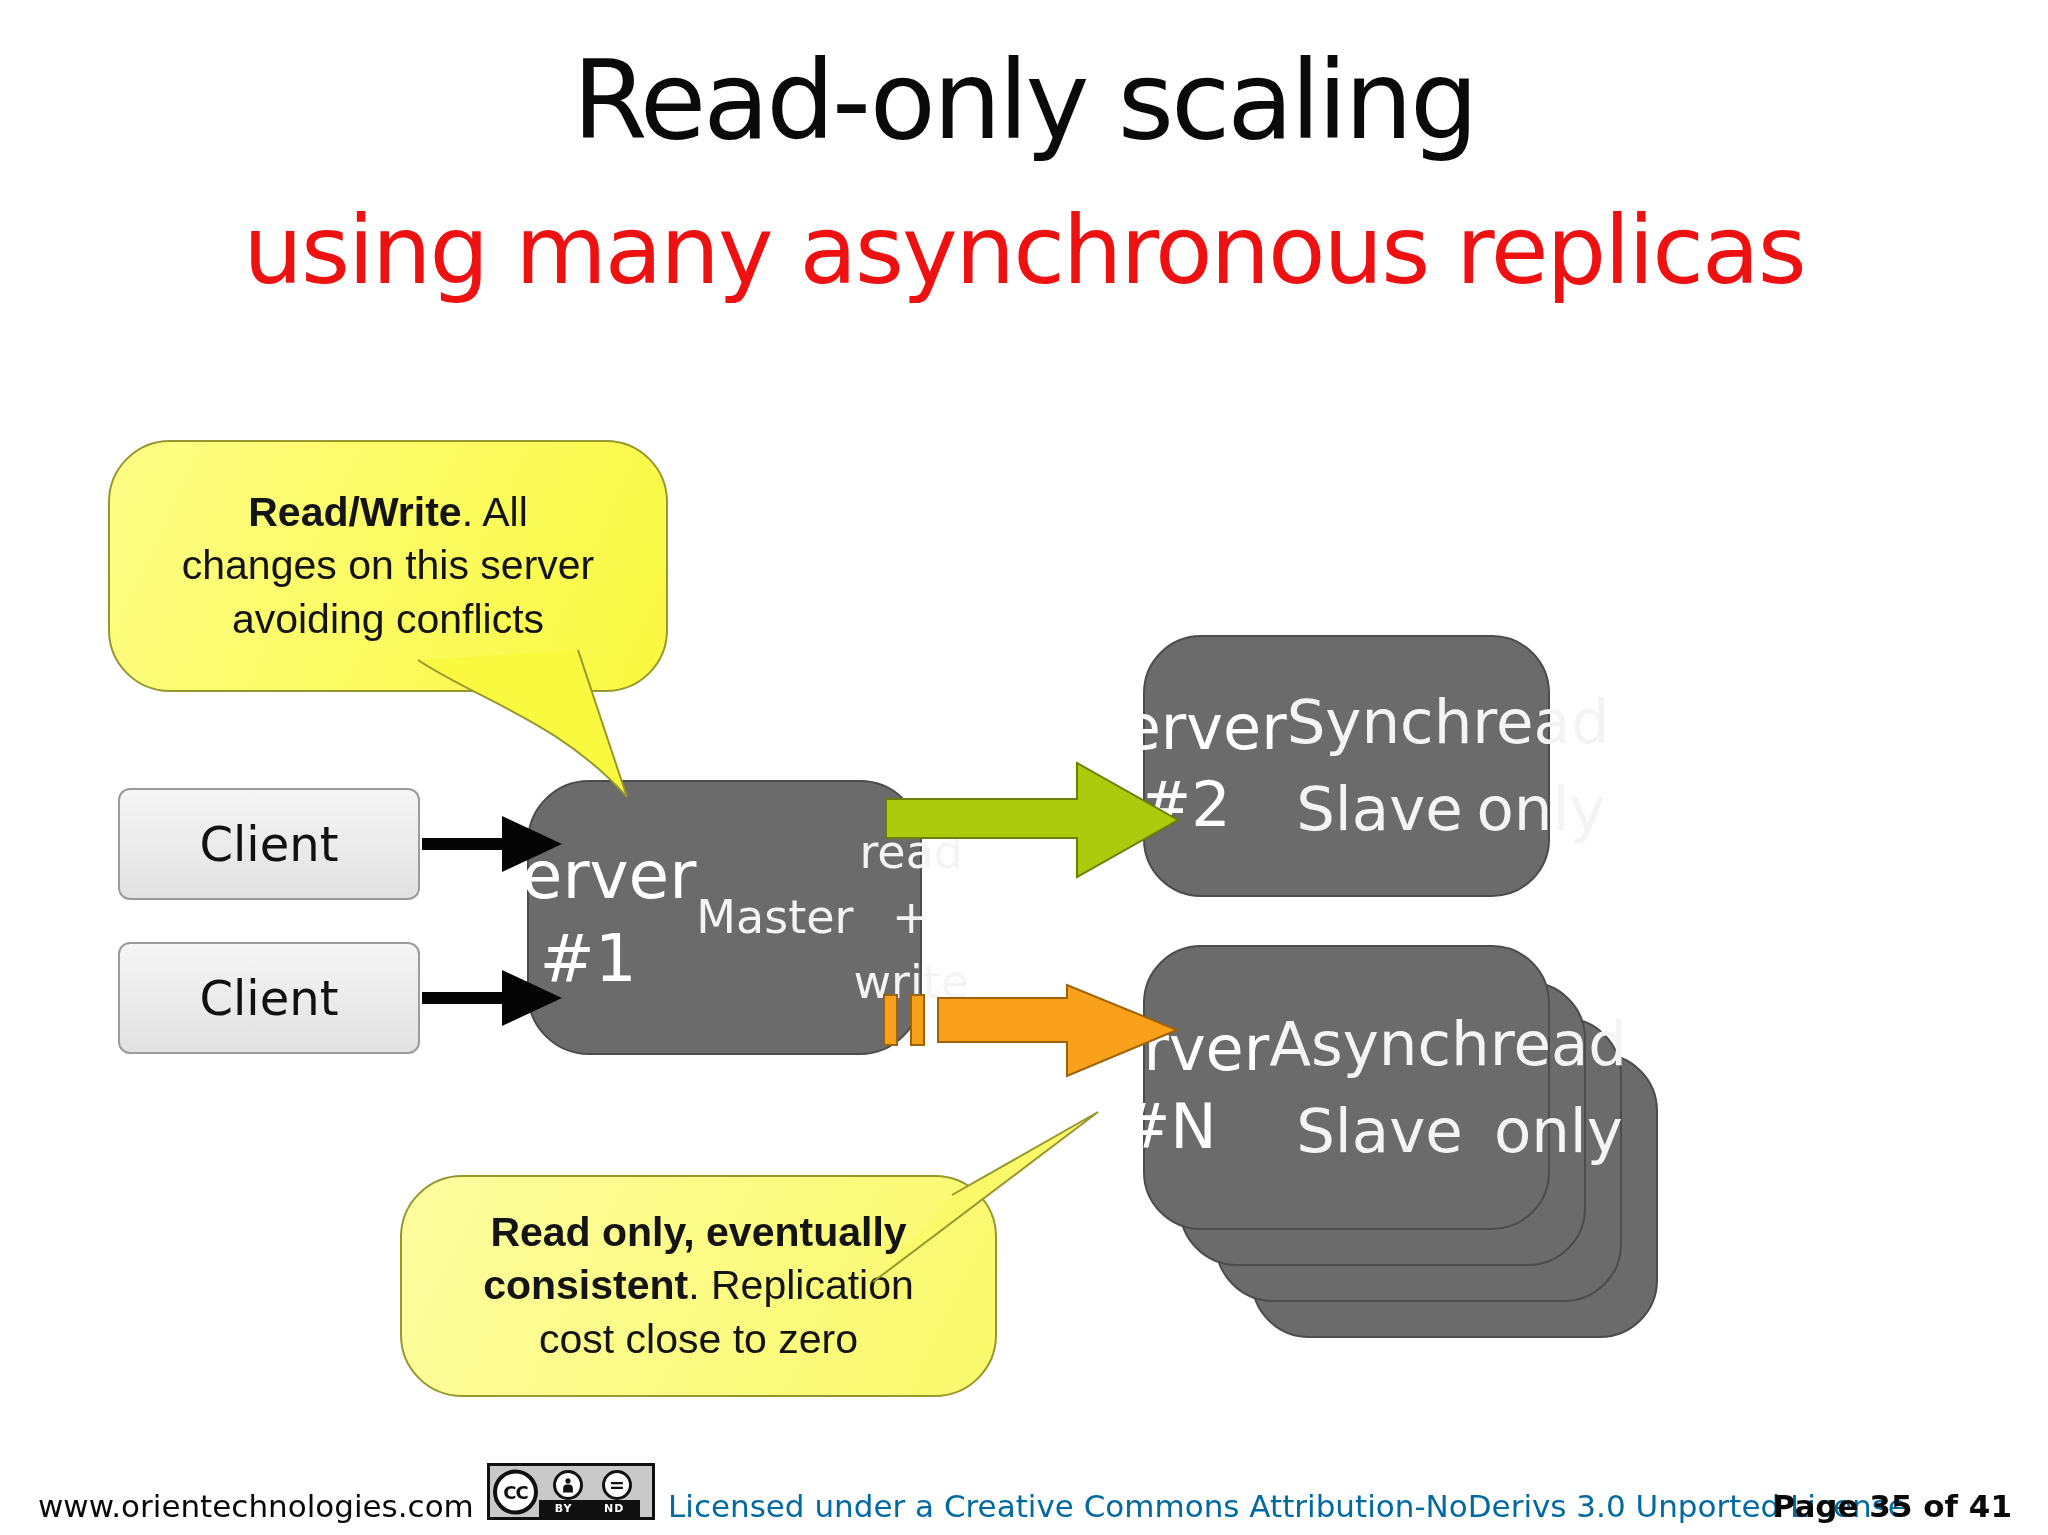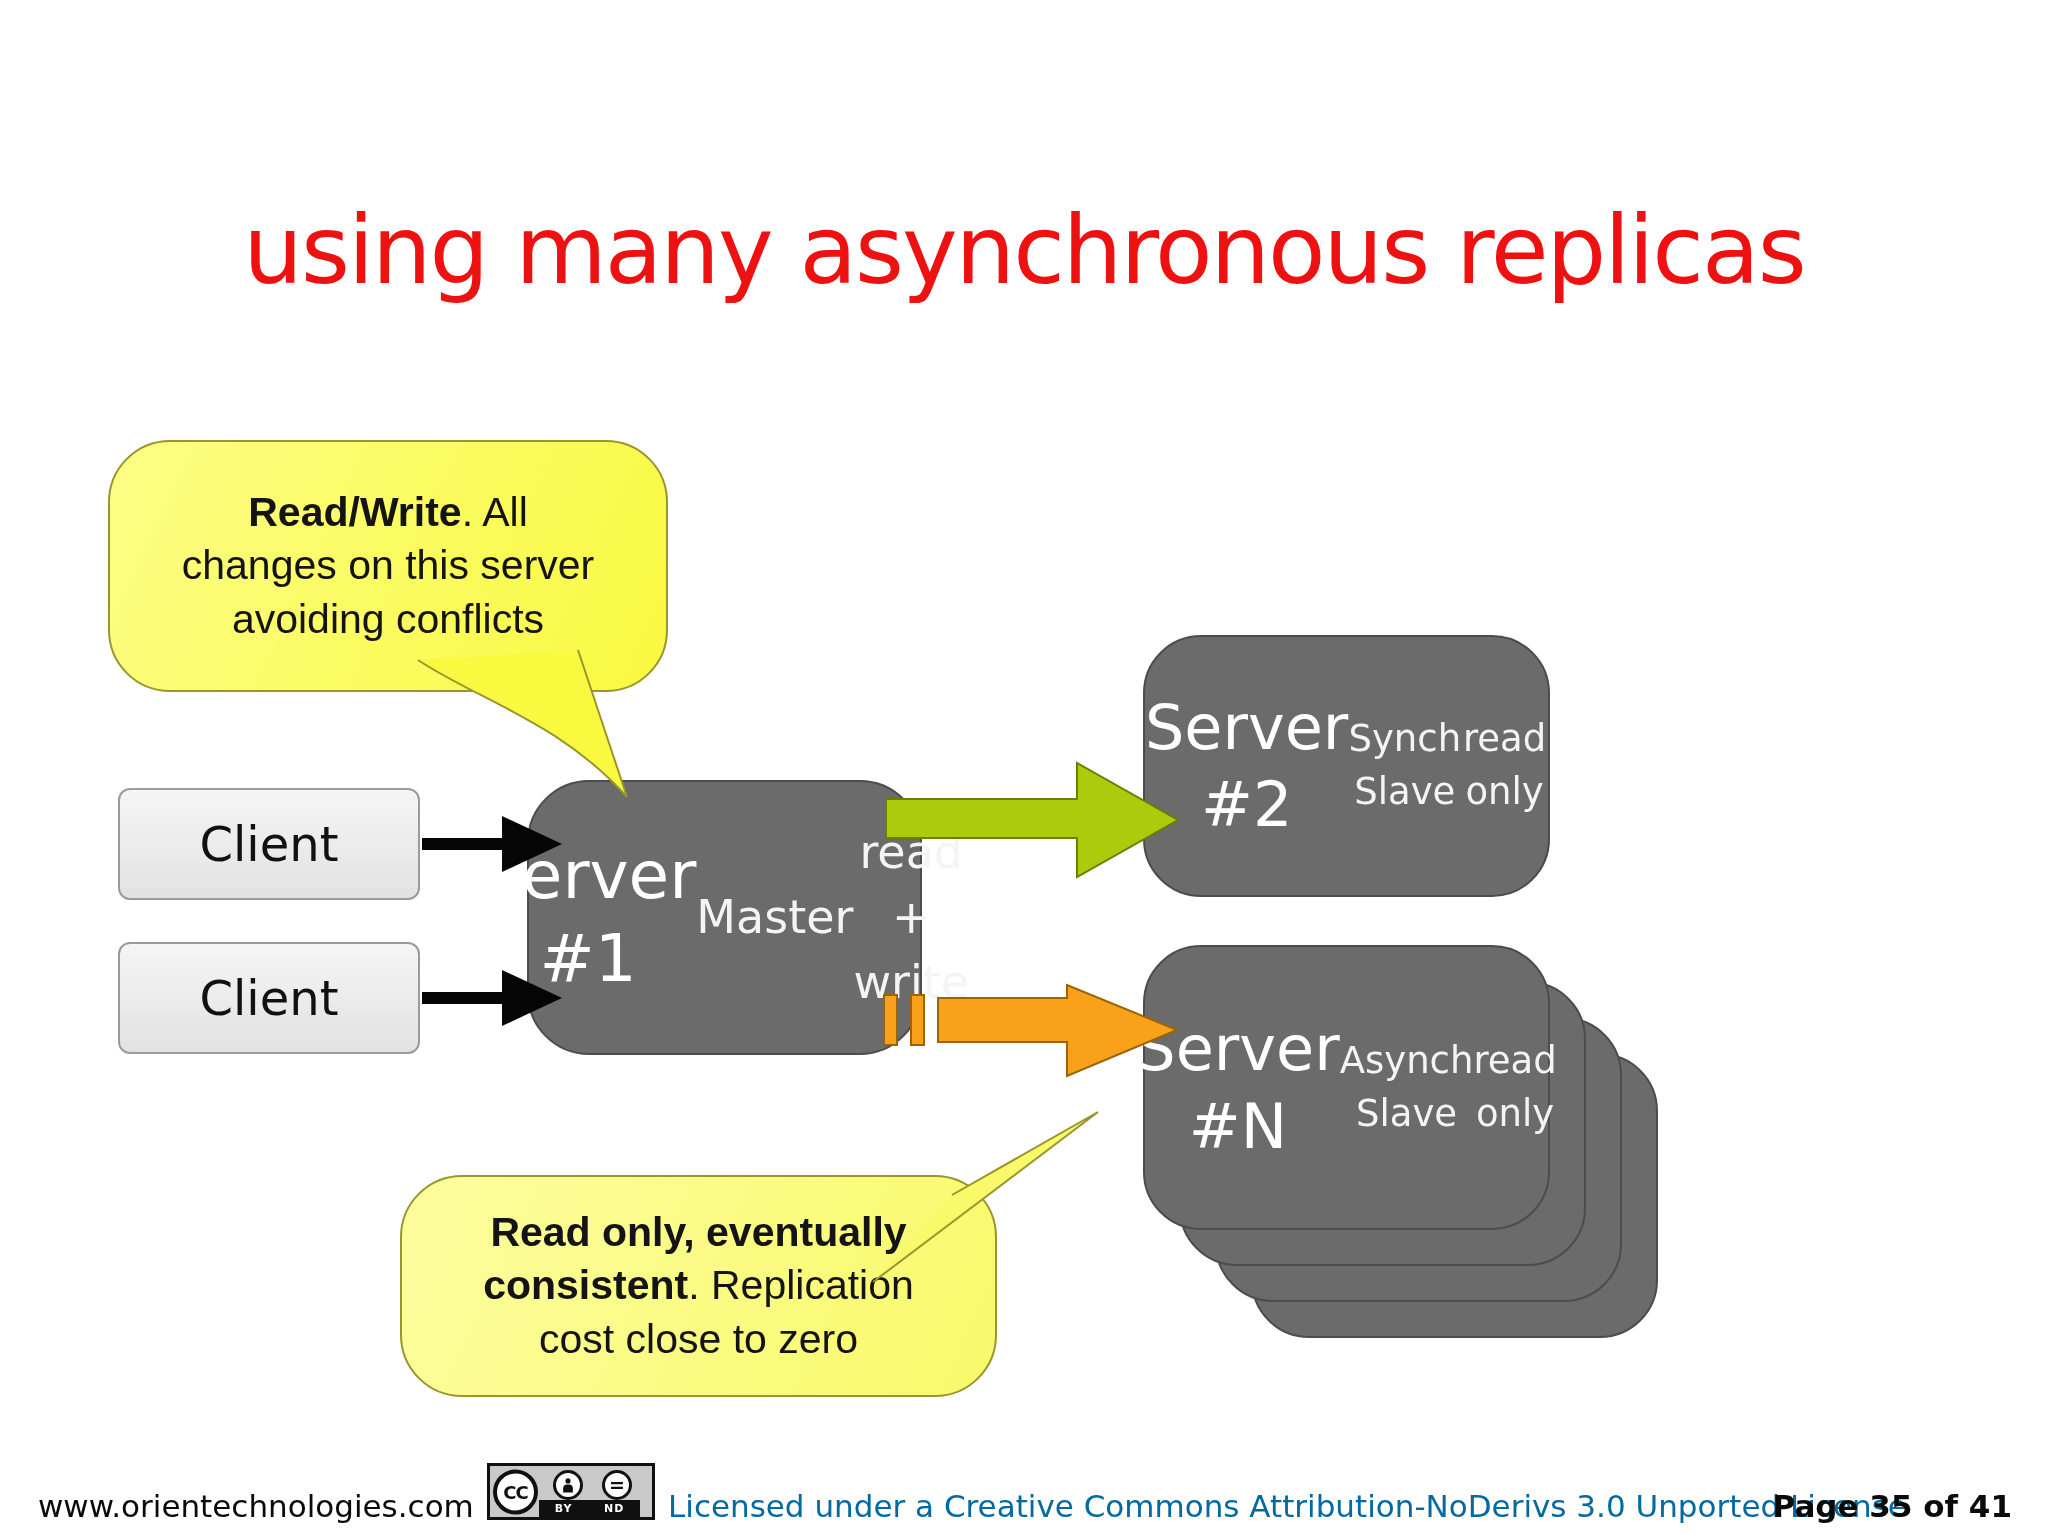--- a/index.html
+++ b/index.html
@@ -33,21 +33,21 @@
   .server-1{left:527px;top:780px;width:395px;height:275px;border-radius:62px;}
   .server-2{left:1143px;top:635px;width:407px;height:262px;border-radius:58px;}
   .server-n{left:1143px;top:945px;width:407px;height:285px;border-radius:58px;}
   .stack-layer{position:absolute;width:407px;height:285px;border-radius:58px;
     background:var(--box-gray);border:2px solid #4c4c4c;z-index:1;box-sizing:border-box;}
   .layer-2{left:1179px;top:981px;}
   .layer-3{left:1215px;top:1017px;}
   .layer-4{left:1251px;top:1053px;}
   .server .t{font-size:62px;line-height:1.25;}
   .server-1 .t{font-size:66px;}
-  .server .s{font-size:37px;line-height:1.42;color:#f4f4f4;}
+  .server .s{font-size:61px;line-height:1.42;color:#f4f4f4;}
   .server-1 .s{font-size:46px;}
   
   .overlay{position:absolute;left:0;top:0;z-index:4;pointer-events:none;}
   
   .footer-site{position:absolute;left:38px;top:1488px;font-size:31px;color:#0a0a0a;}
   .footer-license{position:absolute;left:668px;top:1488px;font-size:31px;color:#0369a1;white-space:nowrap;}
   .footer-page{position:absolute;right:36px;top:1488px;font-size:31px;font-weight:bold;color:#0a0a0a;}
   .cc-badge{position:absolute;left:487px;top:1463px;width:168px;height:57px;
     background:#c9c9c9;border:3px solid #101010;box-sizing:border-box;z-index:2;}
   .cc-strip{position:absolute;left:49px;right:12px;bottom:0;height:17px;background:#101010;
@@ -62,20 +62,21 @@
     border:3px solid #101010;background:#ffffff;box-sizing:border-box;
     display:flex;align-items:center;justify-content:center;color:#101010;}
   .cc-by{left:63px;}
   .cc-nd{left:112px;font-weight:900;font-size:19px;}
 </style>
 </head>
 <body>
 
 <div class="page">
 
+  <div class="title">Read-only scaling</div>
   <div class="subtitle">using many asynchronous replicas</div>
 
   <div class="bubble bubble-bottom">
     <div>
       <span class="b">Read only, eventually</span><br>
       <span class="b">consistent</span><span>. Replication</span><br>
       <span>cost close to zero</span>
     </div>
   </div>
 

